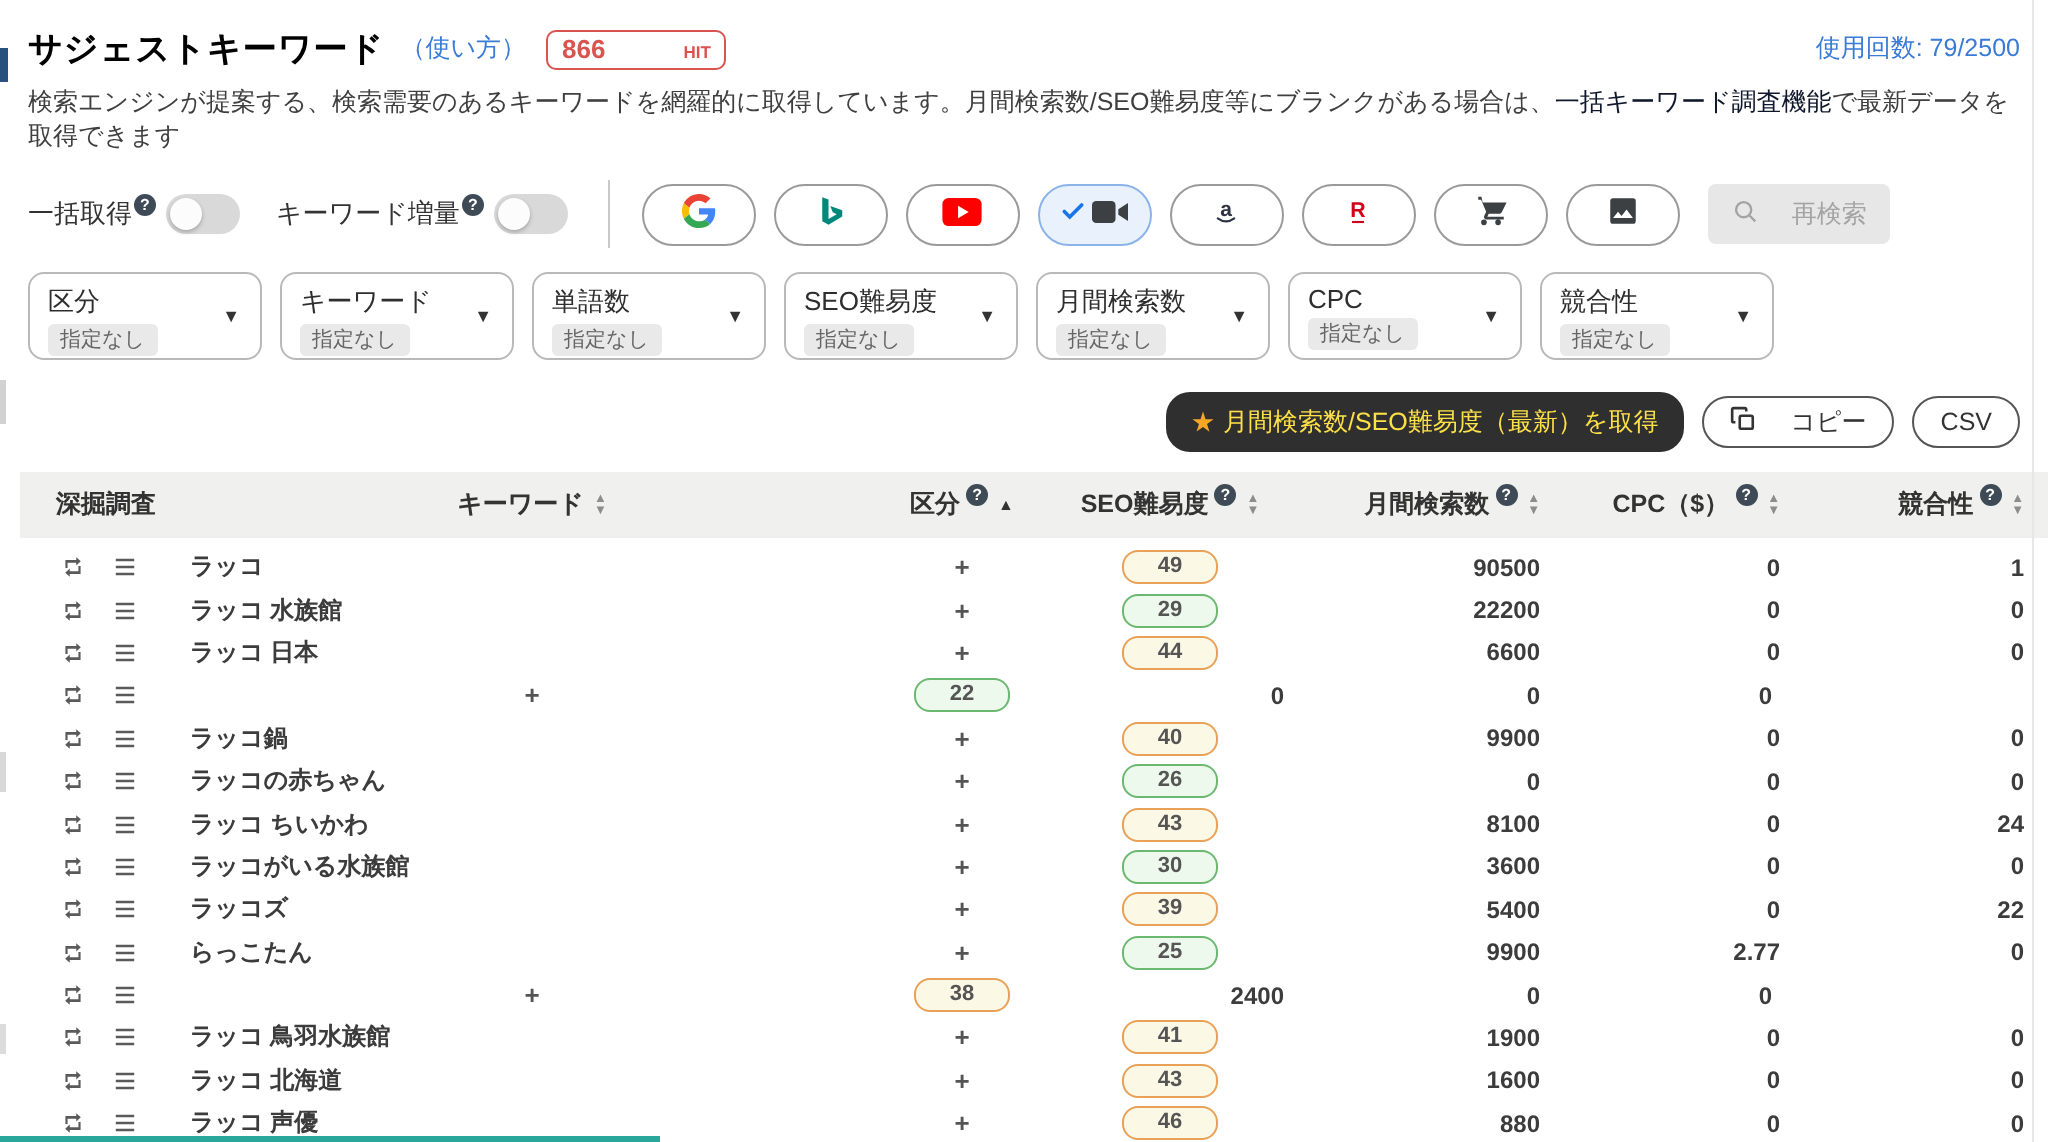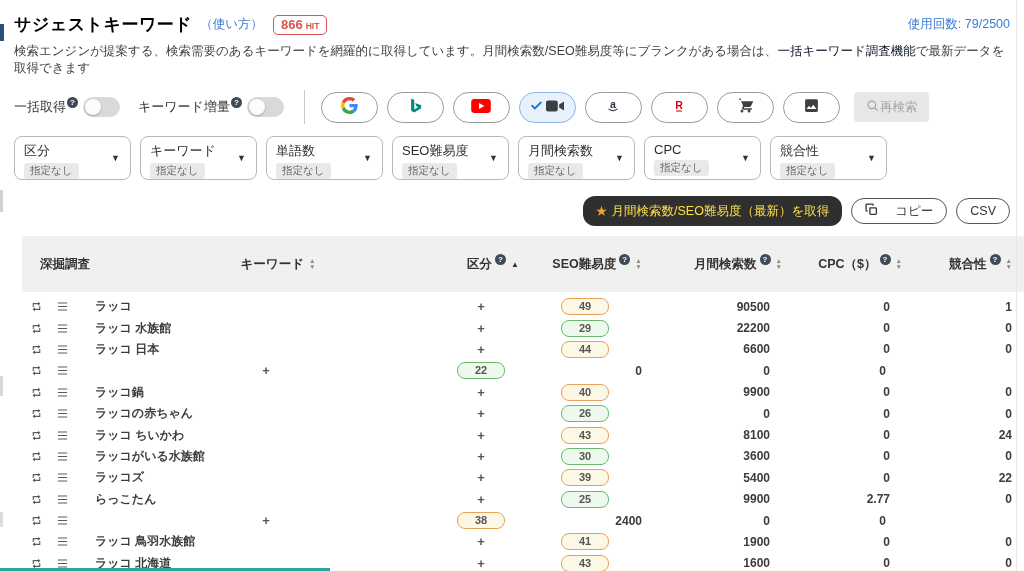--- a/index.html
+++ b/index.html
@@ -14,42 +14,42 @@
   .rail-g3{top:512px;height:15px;width:3px;background:#dcdcdc;}
   .right-rail{position:absolute;right:7px;top:0;bottom:0;width:1px;background:#e7e7e7;}
   .bottom-bar{position:absolute;left:0;bottom:0;width:330px;height:3px;background:#2aa79b;}
 
   
   .topbar{display:flex;align-items:center;padding:13px 14px 0 4px;}
   .page-title{font-size:17px;font-weight:bold;color:#000000;letter-spacing:.5px;}
   .usage-link{font-size:12.5px;color:#3a7bd5;margin-left:8px;text-decoration:none;cursor:pointer;}
   .hit-badge{margin-left:10px;border:1.5px solid #d9534f;border-radius:5px;padding:1px 7px 2px;display:inline-flex;align-items:baseline;gap:3px;background:#fff;}
   .hit-badge b{color:#d9534f;font-size:13px;}
-  .hit-badge small{color:#d9534f;font-size:8.5px;font-weight:bold;}
+  .hit-badge small{color:#d9534f;font-size:8.5px;font-weight:bold;margin-left:36px;}
   .usage-count{margin-left:auto;font-size:12.5px;color:#3a7bd5;}
 
   .description{margin:7px 14px 0 4px;font-size:12.5px;color:#3f3f3f;}
   .description a{color:#0f172a;text-decoration:none;cursor:pointer;}
 
   
   .toolbar{display:flex;align-items:center;margin:13px 0 0 4px;height:34px;}
   .toggle-group{display:flex;align-items:center;margin-right:18px;}
   .tlabel{font-size:13px;color:#333;}
   .qbadge{display:inline-block;width:11px;height:11px;border-radius:50%;background:#3e4a56;color:#fff;
     font-size:8px;line-height:11px;text-align:center;font-weight:bold;position:relative;top:-5px;margin-left:1px;}
   .qbadge::before{content:"?";}
   .switch{display:inline-block;width:37px;height:20px;border-radius:10px;background:#d9d9d9;margin-left:5px;position:relative;cursor:pointer;}
   .switch .knob{position:absolute;left:2px;top:2px;width:16px;height:16px;border-radius:50%;background:#fcfcfc;box-shadow:0 1px 2px rgba(0,0,0,.25);}
   .vdivider{width:1px;height:34px;background:#c9c9c9;margin:0 16px 0 2px;}
   .engines{display:flex;align-items:center;gap:9px;}
   .engine-btn{width:57px;height:31px;border-radius:16px;border:1px solid #9a9a9a;background:#fff;display:flex;
     align-items:center;justify-content:center;gap:3px;cursor:pointer;box-sizing:border-box;padding:0;}
   .engine-btn.selected{background:#e9f2fc;border:1.5px solid #8ab4e8;}
   .research-btn{margin-left:14px;height:30px;border:none;border-radius:4px;background:#e7e7e7;color:#a3a3a3;
-    font-size:12.5px;display:flex;align-items:center;gap:0;padding:0 12px;cursor:default;}
+    font-size:12.5px;display:flex;align-items:center;gap:16px;padding:0 12px;cursor:default;}
 
   
   .filters{display:flex;gap:9px;margin:12px 0 0 4px;}
   .filter-box{position:relative;width:117px;height:44px;border:1px solid #b9b9b9;border-radius:8px;background:#fff;
     box-sizing:border-box;padding:5px 9px 0;cursor:pointer;}
   .filter-label{font-size:13px;color:#2e2e2e;display:block;}
   .filter-value{display:inline-block;margin-top:2px;font-size:10.5px;color:#666;background:#e9e9e9;border-radius:3px;padding:1px 6px;}
   .filter-arrow{position:absolute;right:10px;top:50%;transform:translateY(-50%);font-size:9px;color:#333;}
   .filter-arrow::before{content:"▼";}
 
@@ -58,21 +58,21 @@
   .fetch-btn{height:24px;border:none;border-radius:12px;background:#2f2f2f;color:#fde047;font-size:12.5px;
     display:flex;align-items:center;gap:4px;padding:15px 13px;cursor:pointer;}
   .star-icon{color:#f5a623;font-size:12px;}
   .star-icon::before{content:"★";}
   .copy-btn,.csv-btn{height:26px;border:1px solid #555;border-radius:14px;background:#fff;color:#333;
     font-size:12.5px;display:flex;align-items:center;gap:17px;padding:0 13px;cursor:pointer;}
 
   
   .ktable{margin-top:10px;}
   .thead{display:grid;grid-template-columns:80px 352px 78px 130px 128px 120px auto;align-items:center;
-    height:56px;background:#f0f0ef;font-size:12.5px;font-weight:bold;color:#333;margin-left:12px;}
+    height:33px;background:#f0f0ef;font-size:12.5px;font-weight:bold;color:#333;}
   .th{display:flex;align-items:center;gap:2px;}
   .th.left{justify-content:flex-start;padding-left:18px;}
   .th.center{justify-content:center;}
   .th.right{justify-content:flex-end;padding-right:8px;}
   .th:last-child.right{padding-right:12px;}
   .sort-both{display:inline-flex;flex-direction:column;margin-left:3px;line-height:5px;}
   .sort-both i{font-style:normal;font-size:6.5px;color:#8d8d8d;height:6px;}
   .sort-asc{font-size:8px;color:#333;margin-left:3px;}
   .sort-asc::before{content:"▲";}
 

